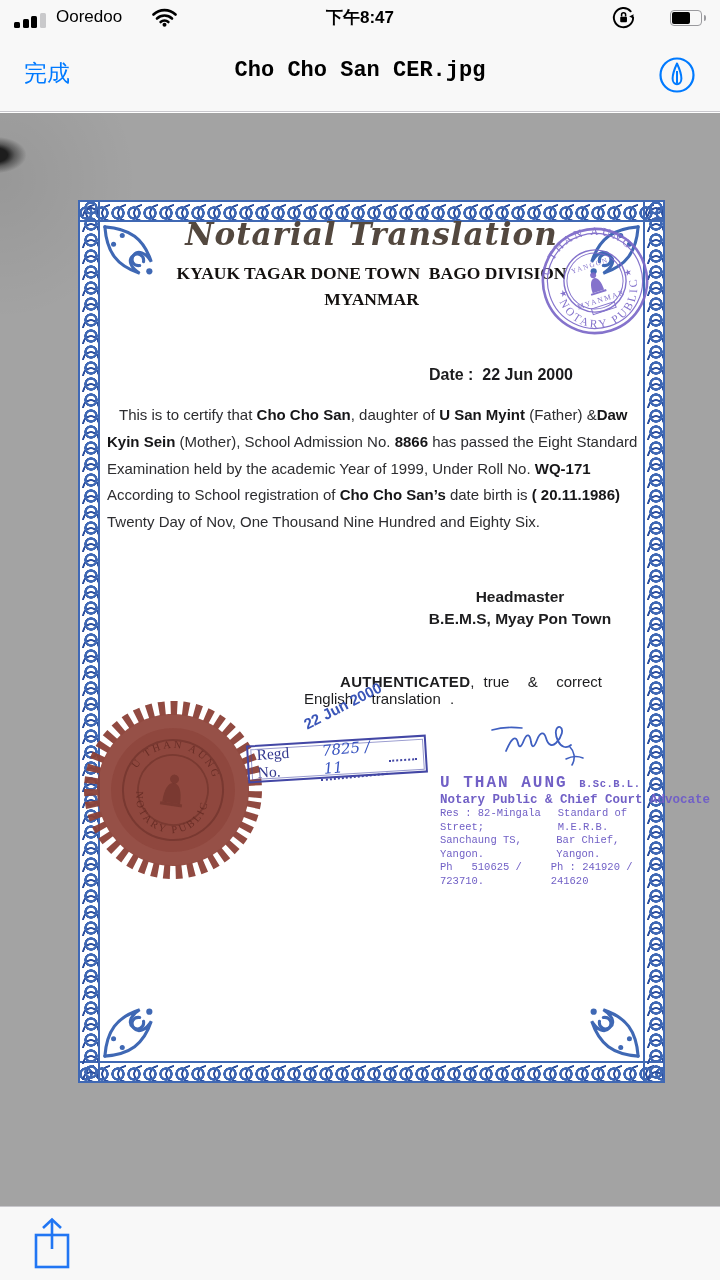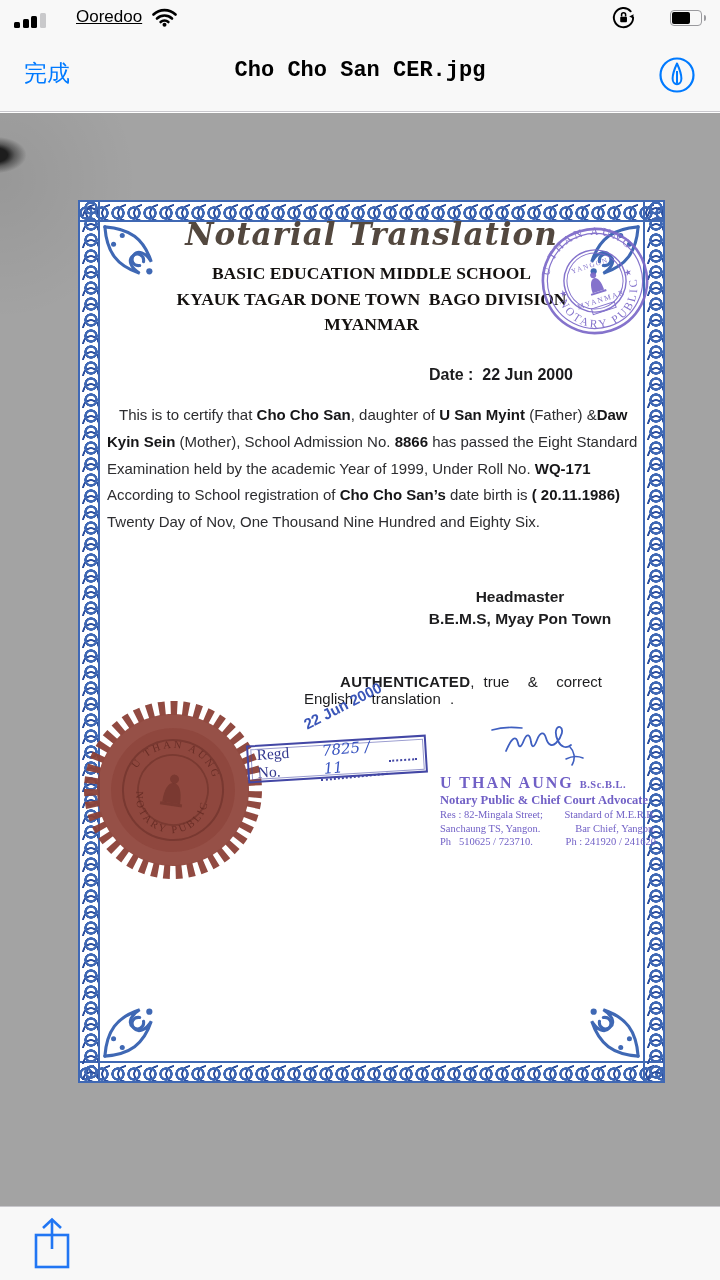--- a/index.html
+++ b/index.html
@@ -7,21 +7,21 @@
   body { font-family:"Liberation Sans","DejaVu Sans",sans-serif; background:#fff; position:relative; }
 
   
   .chrome-top { position:absolute; left:0; top:0; width:720px; height:112px;
                 background:#f8f8f8; border-bottom:1px solid #c8c7cc; z-index:30; }
   .status-bar { position:absolute; left:0; top:0; width:720px; height:36px; }
   .sig-bars { position:absolute; left:14px; top:12px; width:48px; height:16px; display:flex; align-items:flex-end; gap:2.5px; }
   .sig-bars i { display:block; width:6px; border-radius:1.5px; background:#000; }
   .sig-bars i:nth-child(1){height:6px;} .sig-bars i:nth-child(2){height:9px;}
   .sig-bars i:nth-child(3){height:12px;} .sig-bars i:nth-child(4){height:15px; background:#c9c9cb;}
-  .carrier { position:absolute; left:76px; top:7px; font-size:17px; color:#000;text-decoration:underline; }
+  .carrier { position:absolute; left:56px; top:7px; font-size:17px; color:#000; }
   .wifi { position:absolute; left:152px; top:8px; }
   .time { position:absolute; left:0; right:0; top:6px; text-align:center; font-size:17px; font-weight:bold; color:#000; }
   .rot-lock { position:absolute; right:84px; top:6px; }
   .battery { position:absolute; right:14px; top:10px; width:36px; height:16px; }
   .batt-body { position:absolute; left:0; top:0; width:32px; height:16px; border:1.5px solid #9a9a9e; border-radius:4px; }
   .batt-fill { position:absolute; left:2px; top:2px; bottom:2px; border-radius:2px; background:#000; }
   .batt-nub { position:absolute; right:0; top:5px; width:2.5px; height:6px; background:#9a9a9e; border-radius:0 2px 2px 0; }
 
   .nav-bar { position:absolute; left:0; top:40px; width:720px; height:72px; }
   .done-btn { position:absolute; left:24px; top:18px; font-size:23px; color:#007aff; cursor:pointer; }
@@ -80,21 +80,21 @@
   .regd-stamp { position:absolute; left:169px; top:540px; width:180px; height:38px;
     border:2.5px solid #4347a5; transform:rotate(-3.5deg); z-index:6; display:flex; align-items:center;
     padding:0 8px; background:transparent; }
   .regd-inner { position:absolute; inset:1.5px; border:1px solid rgba(67,71,165,.55); pointer-events:none; }
   .regd-label { font-family:"Liberation Serif","DejaVu Serif",serif; font-size:15.5px; color:#34398f; white-space:pre-wrap; }
   .regd-value { font-family:"DejaVu Serif",serif; font-style:italic; font-size:15px; color:#3753c0;
     margin-left:10px; padding:0 4px 1px 4px; border-bottom:2px dotted #4347a5; transform:rotate(-2deg); }
   .regd-dots { width:34px; height:12px; border-bottom:2px dotted #4347a5; margin-left:2px; }
   .signature { position:absolute; left:408px; top:515px; z-index:6; }
   .notary-block { position:absolute; left:362px; top:574px; width:216px; z-index:6;
-    font-family:Liberation Serif, serif; color:#7160c6; }
+    font-family:Liberation Mono, monospace; color:#7160c6; }
   .nb-name { font-size:16px; font-weight:bold; letter-spacing:2px; white-space:nowrap; }
   .nb-name .deg { font-size:10.5px; letter-spacing:.5px; }
   .nb-title { font-size:12.5px; font-weight:bold; margin-top:1px; white-space:nowrap; }
   .nb-row { display:flex; justify-content:space-between; font-size:10.5px; line-height:13.5px; white-space:pre-wrap; }
 
   
   .toolbar { position:absolute; left:0; top:1206px; width:720px; height:74px;
              background:#f8f8f8; border-top:1px solid #c8c7cc; z-index:30; }
   .share-btn { position:absolute; left:30px; top:8px; width:44px; height:56px; cursor:pointer; }
 </style>
@@ -111,20 +111,21 @@
       </span>
     <span class="carrier">Ooredoo</span>
     <span class="wifi">
       <svg width="25" height="19" viewBox="0 0 25 19" fill="none">
         <path d="M1.5,6.5 A16,16 0 0 1 23.5,6.5" stroke="#000" stroke-width="2.6" stroke-linecap="round"></path>
         <path d="M5,10.5 A11,11 0 0 1 20,10.5" stroke="#000" stroke-width="2.6" stroke-linecap="round"></path>
         <path d="M8.6,14 A6,6 0 0 1 16.4,14" stroke="#000" stroke-width="2.6" stroke-linecap="round"></path>
         <circle cx="12.5" cy="16.8" r="2" fill="#000"></circle>
       </svg>
     </span>
+    <span class="time">下午8:47</span>
     <span class="rot-lock">
       <svg width="25" height="25" viewBox="0 0 26 26" fill="none">
         <path d="M20.5,5.5 A10,10 0 1 0 23,12" stroke="#000" stroke-width="2" stroke-linecap="round"></path>
         <path d="M23.5,8.5 L23,13 L19,11" fill="#000"></path>
         <rect x="9.6" y="11.2" width="7" height="5.6" rx="1" fill="#000"></rect>
         <path d="M11,11 v-1.8 a2.1,2.1 0 0 1 4.2,0 V11" stroke="#000" stroke-width="1.6" fill="none"></path>
       </svg>
     </span>
     <span class="battery">
       <span class="batt-body"></span>
@@ -219,21 +220,20 @@
         <text x="62" y="48" text-anchor="middle" font-family="Liberation Serif, serif" font-size="7" letter-spacing="1.5" fill="#7b68c8" stroke="none">YANGON</text>
         <circle cx="62" cy="56" r="3" fill="#7b68c8" stroke="none"></circle>
         <path d="M56,73 C56,63 59,59 62,59 C65,59 68,63 68,73 Z" fill="#7b68c8" stroke="none"></path>
         <rect x="54" y="73" width="16" height="2" fill="#7b68c8" stroke="none"></rect>
         <text x="62" y="84" text-anchor="middle" font-family="Liberation Serif, serif" font-size="7.5" letter-spacing="1.5" fill="#7b68c8" stroke="none">MYANMAR</text>
         <rect x="50" y="87.5" width="24" height="6" stroke-width="1"></rect>
       </g>
     </svg>
 
     <div class="school">
-      <div>BASIC EDUCATION MIDDLE SCHOOL</div>
       <div>KYAUK TAGAR DONE TOWN  BAGO DIVISION</div>
       <div>MYANMAR</div>
     </div>
 
     <div class="date-line">Date :  22 Jun 2000</div>
 
     <div class="body-para"><span>This is to certify that </span><b>Cho Cho San</b><span>, daughter of </span><b>U San Myint</b><span> (Father) &amp;</span><b>Daw Kyin Sein</b><span> (Mother), School Admission No. </span><b>8866</b><span> has passed the Eight Standard Examination held by the academic Year of 1999, Under Roll No. </span><b>WQ-171</b><span> According to School registration of </span><b>Cho Cho San’s</b><span> date birth is </span><b>( 20.11.1986)</b><span> Twenty Day of Nov, One Thousand Nine Hundred and Eighty Six.</span></div>
 
     <div class="sign-block">
       <div>Headmaster</div>

